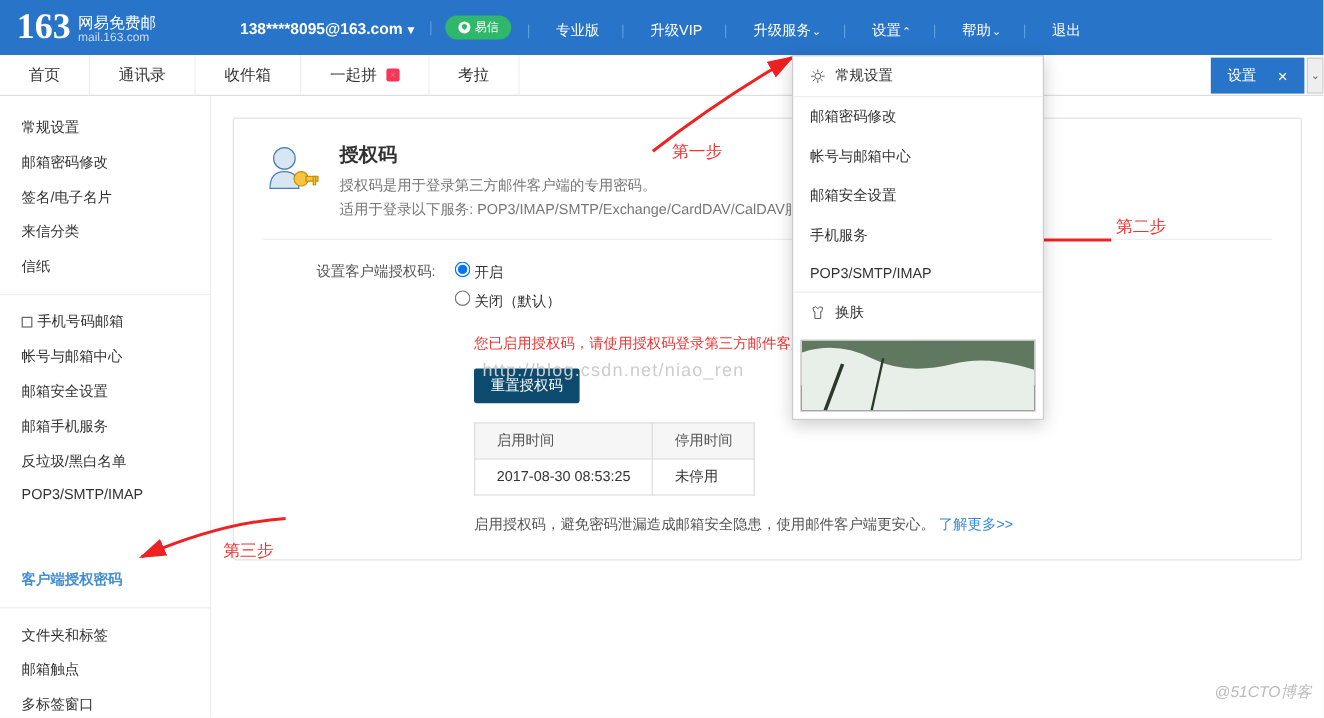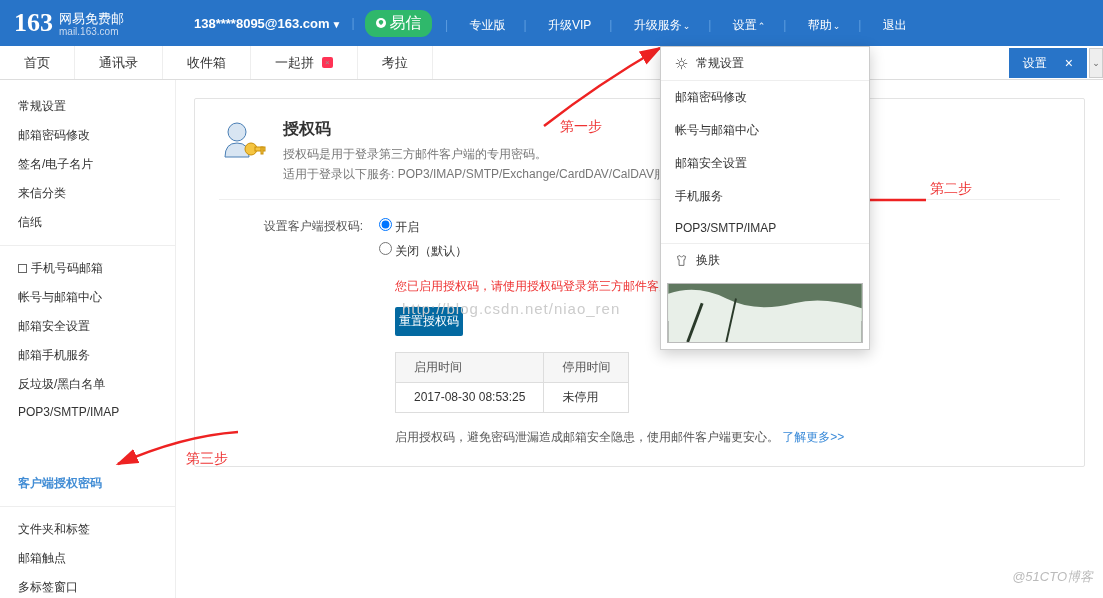--- a/index.html
+++ b/index.html
@@ -1,24 +1,24 @@
 <!DOCTYPE html>
 <html><head>
 <meta charset="utf-8">
 <style>
 * { box-sizing: border-box; margin: 0; padding: 0; }
 body { font-family: "Microsoft YaHei", Arial, sans-serif; font-size: 12px; color: #333; background: #f5f5f5; width: 1103px; height: 598px; overflow: hidden; position: relative; }
 .header { background: #2874c8; color: #fff; height: 46px; display: flex; align-items: center; padding: 0 14px; }
-.logo-163 { font-size: 26px; font-weight: bold; font-family: Georgia, serif; line-height: 1; }
+.logo-163 { font-size: 30px; font-weight: bold; font-family: Georgia, serif; line-height: 1; }
 .logo-text { margin-left: 6px; font-size: 13px; }
 .logo-sub { font-size: 10px; color: #c9daf0; display:block; margin-top:-2px;}
 .acct { margin-left: 70px; font-size: 13px; font-weight: bold; }
 .acct .caret {font-size:10px;margin-left:2px;}
 .sep { color: #5d9de0; margin: 0 10px; }
-.pill { background: #2fb86b; color: #fff; border-radius: 11px; padding: 3px 10px; font-size: 16px; display:inline-flex; align-items:center;justify-content:center;}
+.pill { background: #2fb86b; color: #fff; border-radius: 11px; padding: 3px 10px; font-size: 10px; display:inline-flex; align-items:center;justify-content:center;}
 .pill svg{margin-right:3px;}
 .navtop a { color: #fff; margin: 0 8px; font-size: 12px; cursor:pointer;}
 .vip { color: #ffcc55; }
 .navtop .caret { font-size:9px; margin-left:1px;}
 .tabs { background: #fff; border-bottom: 1px solid #ddd; height: 34px; display: flex; position:relative;}
 .tab { padding: 0 24px; line-height: 34px; font-size: 13px; color: #333; border-right: 1px solid #eee; cursor:pointer;}
 .tab.new::after { content:"NEW"; background:#f35; color:#fff; font-size:8px; padding:1px 3px; margin-left:4px; border-radius:2px; vertical-align:2px;}
 .tab.closable::after {content:"×"; margin-left:8px; color:#999;}
 .tab-sett { position:absolute; right:16px; top:0; background:#2874c8; color:#fff; padding:0 14px; line-height:30px; height:30px; margin-top:2px; font-size:12px; display:flex; align-items:center;}
 .tab-sett .x{margin-left:18px; font-size:14px;}
@@ -32,21 +32,21 @@
 .main { flex:1; background:#fff; padding: 0; }
 .panel { margin: 18px; border:1px solid #e3e3e3; border-radius:2px; padding:20px 24px; }
 .panel-head { display:flex; gap:16px; border-bottom:1px solid #eee; padding-bottom:14px; margin-bottom:18px;}
 .panel-icon { width:48px; height:48px;}
 .panel-title { font-size:16px; font-weight:bold; color:#333;}
 .panel-desc { color:#777; font-size:12px; margin-top:4px; line-height:1.7;}
 .form-row { display:flex; margin:8px 0; font-size:12px;}
 .form-lbl { width:160px; text-align:right; padding-right:16px; color:#555;}
 .form-ctl label{display:block; margin-bottom:6px;}
 .hint-red { color:#e33; margin:12px 0 12px 176px; font-size:12px;}
-.btn-green { background:#0369a1; color:#fff; border:none; padding:6px 4px; font-size:12px; border-radius:2px; margin-left:176px; cursor:pointer;text-align:center;}
+.btn-green { background:#0c4a6e; color:#fff; border:none; padding:6px 14px; font-size:12px; border-radius:2px; margin-left:176px; cursor:pointer;text-align:center;}
 .grid { border-collapse:collapse; margin:16px 0 0 176px;}
 .grid th,.grid td{border:1px solid #ddd; padding:6px 18px; font-size:12px; text-align:left;}
 .grid th{background:#f6f6f6; font-weight:normal; color:#555;}
 .note { margin:16px 0 0 176px; font-size:12px; color:#555;}
 .note a{color:#3a8ad8;}
 .dropdown { position:absolute; top:46px; left:660px; width:210px; background:#fff; border:1px solid #ccc; box-shadow:0 4px 14px rgba(0,0,0,.2); z-index:10;}
 .dropdown .dd-item{padding:8px 14px; font-size:12px; color:#333; display:flex; align-items:center; cursor:pointer;}
 .dropdown .dd-sep{border-top:1px solid #eee;}
 .dropdown svg{margin-right:8px;}
 .gear{width:13px;height:13px;}

